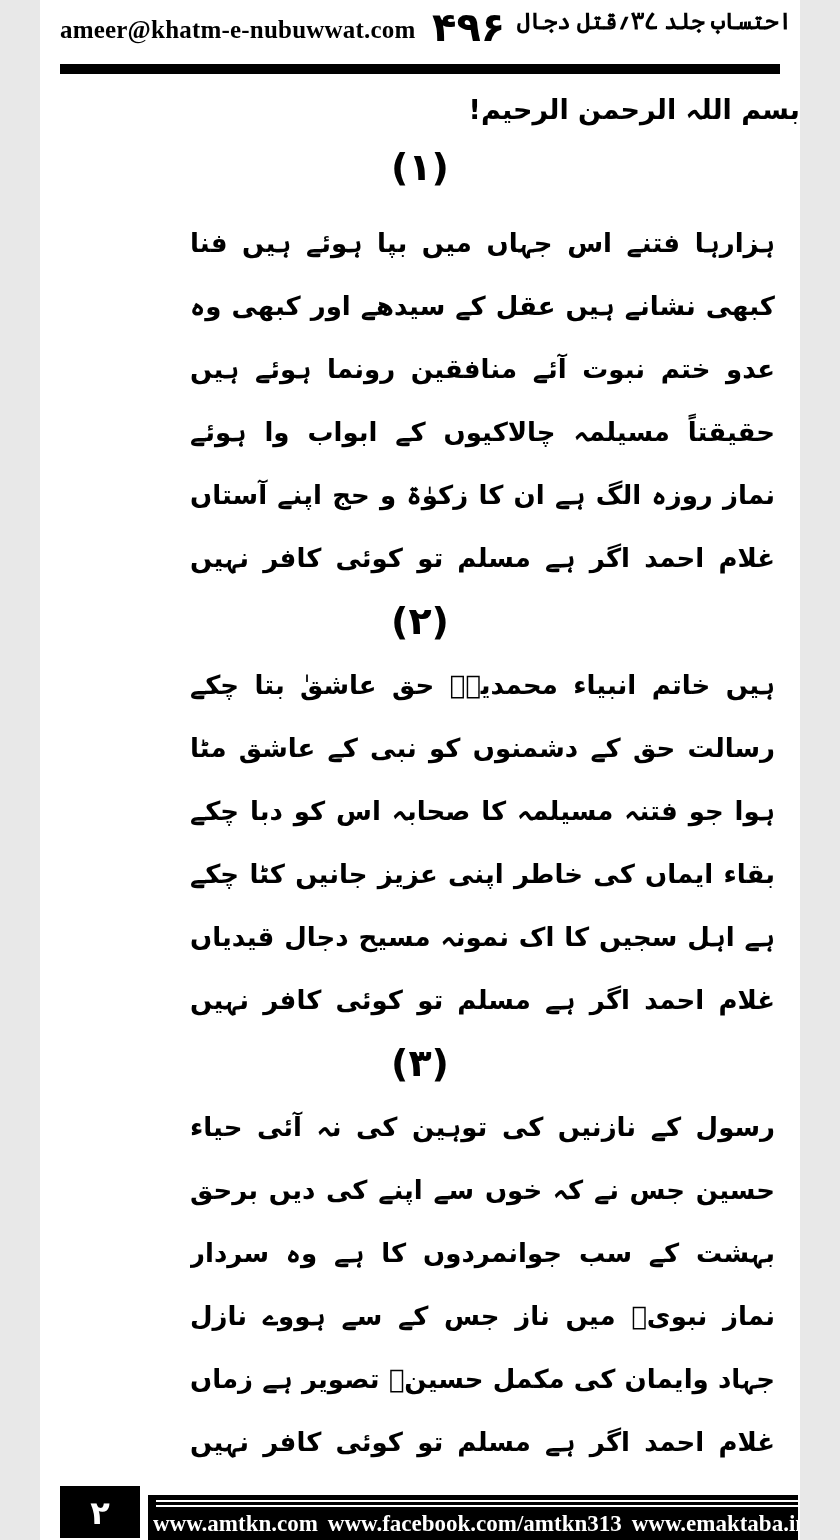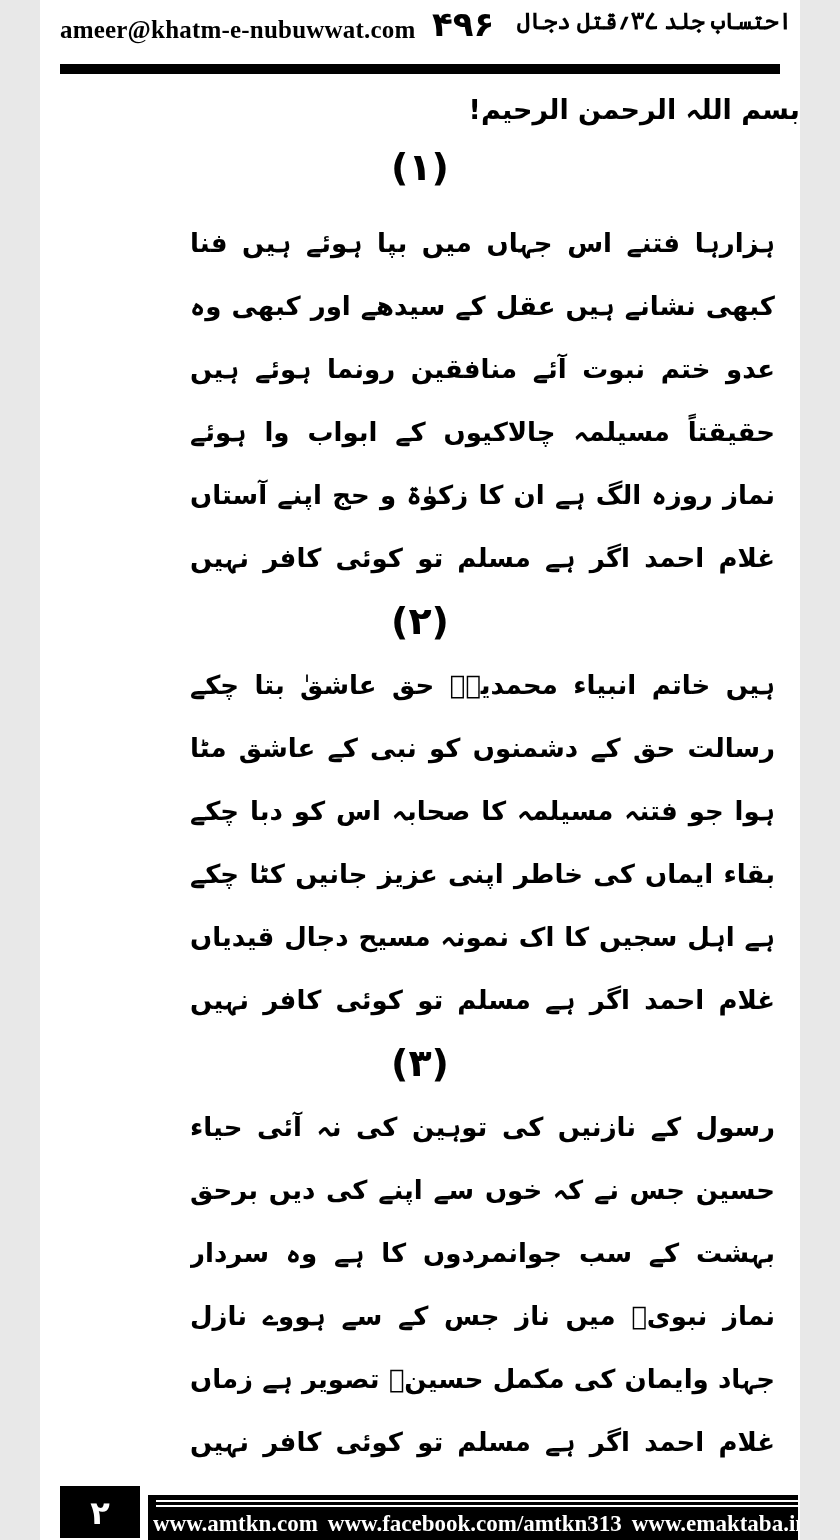--- a/index.html
+++ b/index.html
@@ -9,21 +9,21 @@
     font-family:"Liberation Serif",serif;
   }
   
   .hdr-email{
     position:absolute;left:20px;top:16px;
     font-family:"Liberation Serif",serif;font-weight:bold;font-size:25px;
     letter-spacing:.2px;white-space:nowrap;
   }
   .hdr-pagenum{
     position:absolute;left:392px;top:4px;
-    font-family:"DejaVu Sans",sans-serif;font-weight:bold;font-size:34px;
+    font-family:"DejaVu Sans",sans-serif;font-weight:bold;font-size:40px;
     direction:ltr;
   }
   .hdr-title{
     position:absolute;right:8px;top:8px;max-width:300px;
     font-family:Liberation Sans, sans-serif;font-weight:bold;font-size:23px;
     direction:rtl;white-space:nowrap;
   }
   .hdr-rule{
     position:absolute;left:20px;right:20px;top:64px;height:10px;background:#000;
   }

